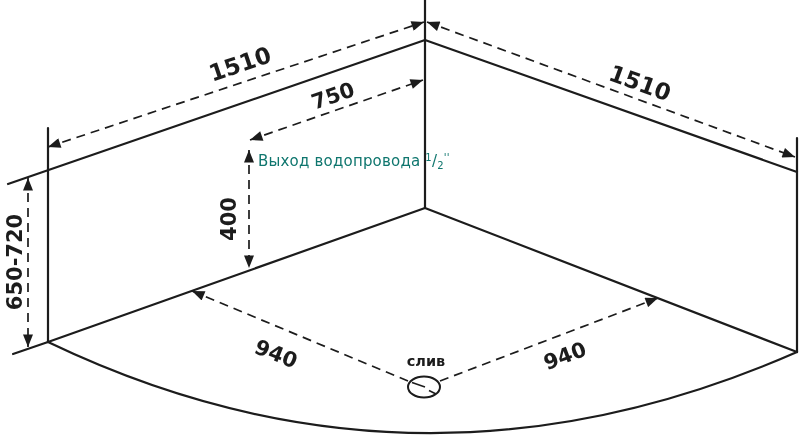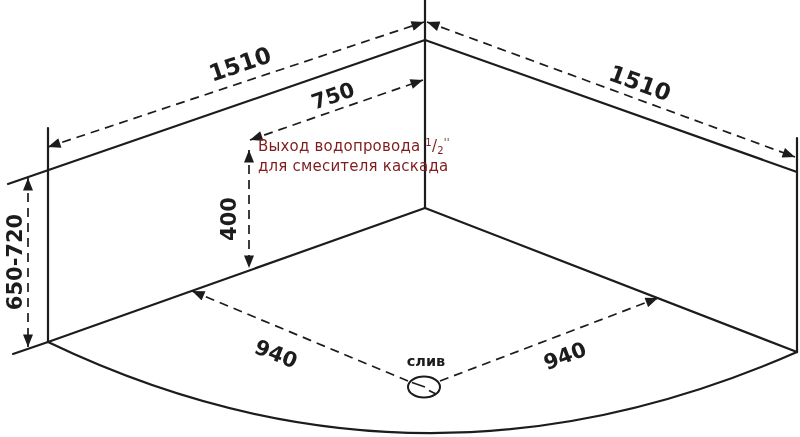--- a/index.html
+++ b/index.html
@@ -36,26 +36,27 @@
     text-anchor: middle;
     dominant-baseline: central;
   }
   .t23 { font-size: 23px; }
   .t21 { font-size: 21px; }
   .t14 { font-size: 14.5px; }
 
   .outlet-note {
     position: absolute;
     left: 258px;
-    top: 135px;
+    top: 150px;
     font-size: 15px;
     line-height: 15.5px;
-    color: #7f1d1d;
+    color: #0f766e;
     letter-spacing: 0.2px;
     white-space: nowrap;
+    text-align: right;
   }
   .outlet-note sup { font-size: 10px; vertical-align: 5px; }
   .outlet-note sub { font-size: 10px; vertical-align: -3px; }
 </style>
 </head>
 <body>
 
 <div class="stage">
   <svg width="800" height="437" viewBox="0 0 800 437">
     <defs>
@@ -102,15 +103,14 @@
       <text class="dim-text t21" x="565" y="356" transform="rotate(-20.5 565 356)">940</text>
       <text class="dim-text t14" x="426" y="361">слив</text>
     </g>
   </svg>
 
   <div class="outlet-note">
     <div>
       <span>Выход водопровода</span>
       <sup>1</sup>/<sub>2</sub><sup>''</sup>
     </div>
-    <div>для смесителя каскада</div>
   </div>
 </div>
 
 </body></html>

